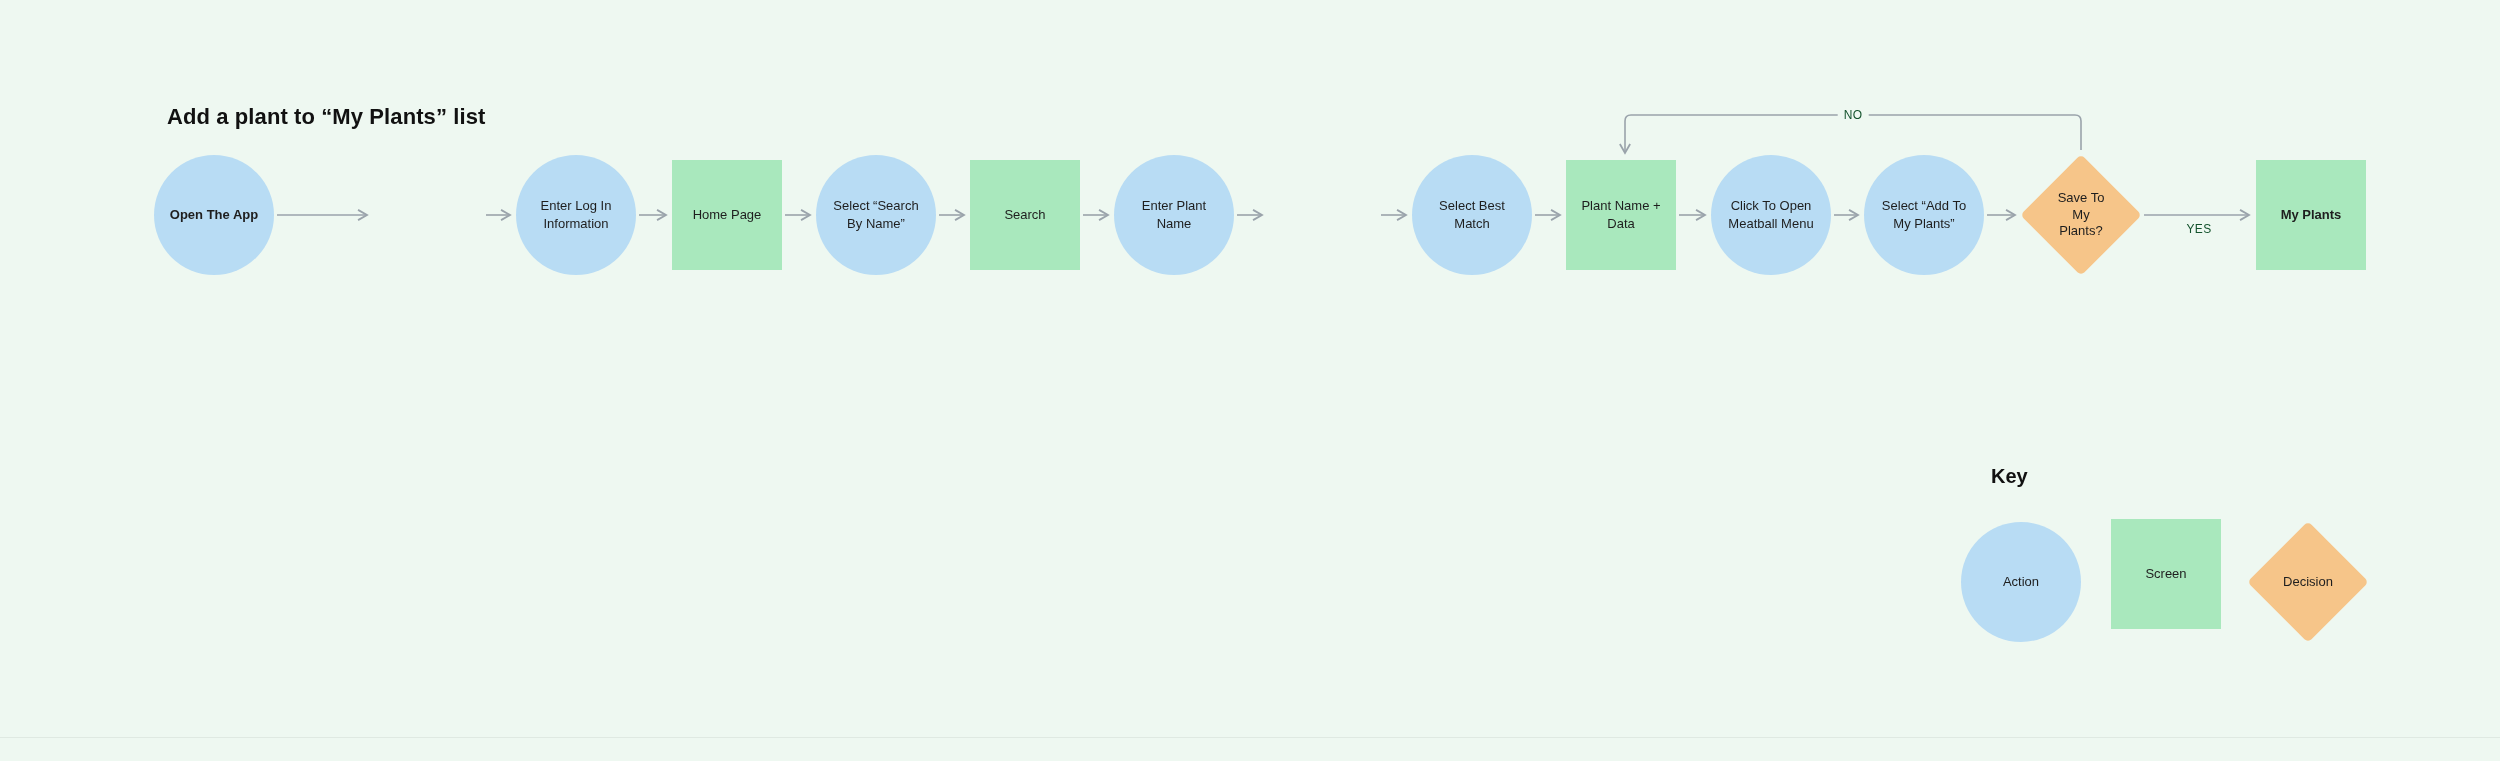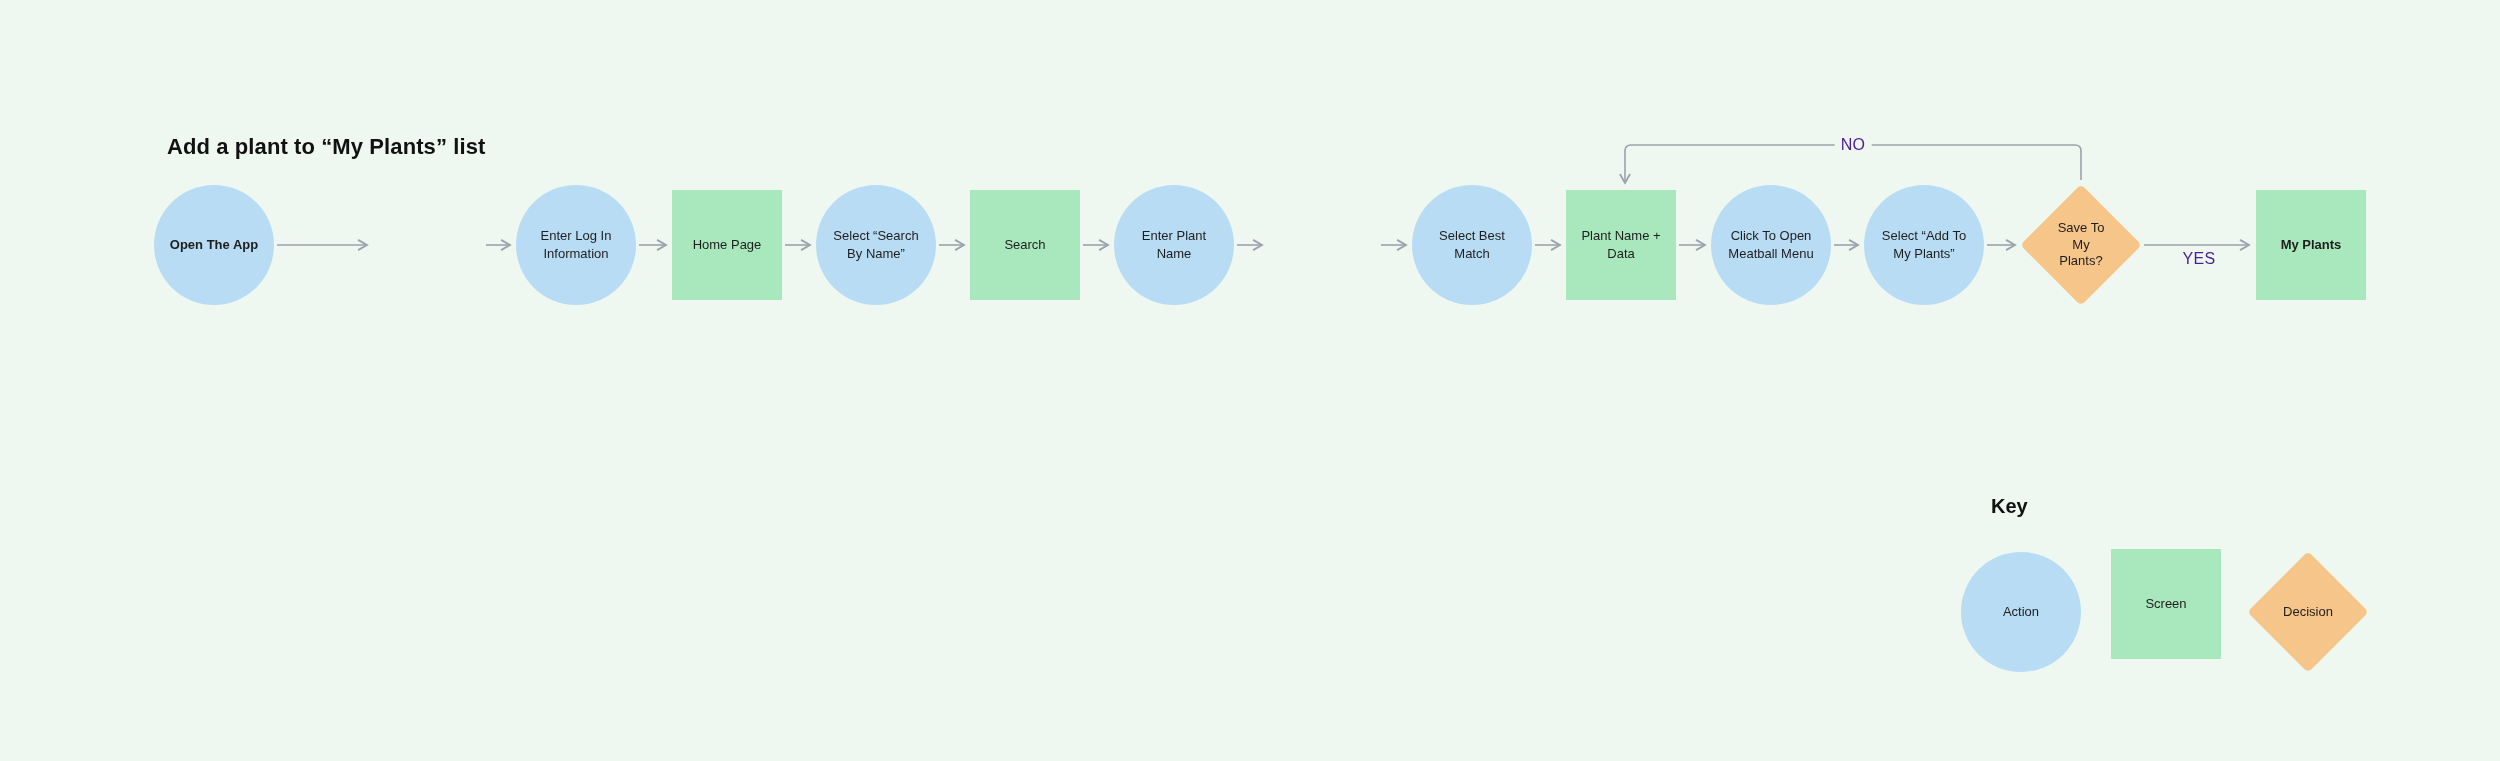--- a/index.html
+++ b/index.html
@@ -15,21 +15,20 @@
   body{
     font-family:"Liberation Sans","DejaVu Sans",sans-serif;
     background:var(--bg);
     color:var(--ink);
     overflow:hidden;
   }
   .canvas{
     position:relative;
     width:2500px;height:536px;
     background:var(--bg);
-    margin-top:30px;
   }
   .connectors{
     position:absolute;inset:0;
     width:2500px;height:761px;
   }
   .conn{
     stroke:var(--connector);
     stroke-width:1.6;
     fill:none;
   }
@@ -75,22 +74,22 @@
     text-align:center;
     font-size:13px;line-height:1.3;
     color:var(--ink);
   }
   .bold{font-weight:700;}
   .conn-label{
     position:absolute;
     transform:translate(-50%,-50%);
     background:var(--bg);
     padding:1px 6px;
-    font-size:16px;
-    color:#4c1d95;
+    font-size:12px;
+    color:#14532d;
     letter-spacing:.3px;
   }
   .key-title{
     position:absolute;
     left:1991px;top:465px;
     font-size:20px;font-weight:600;color:#111;
   }
   .canvas-divider{
     position:absolute;
     left:0;top:737px;

